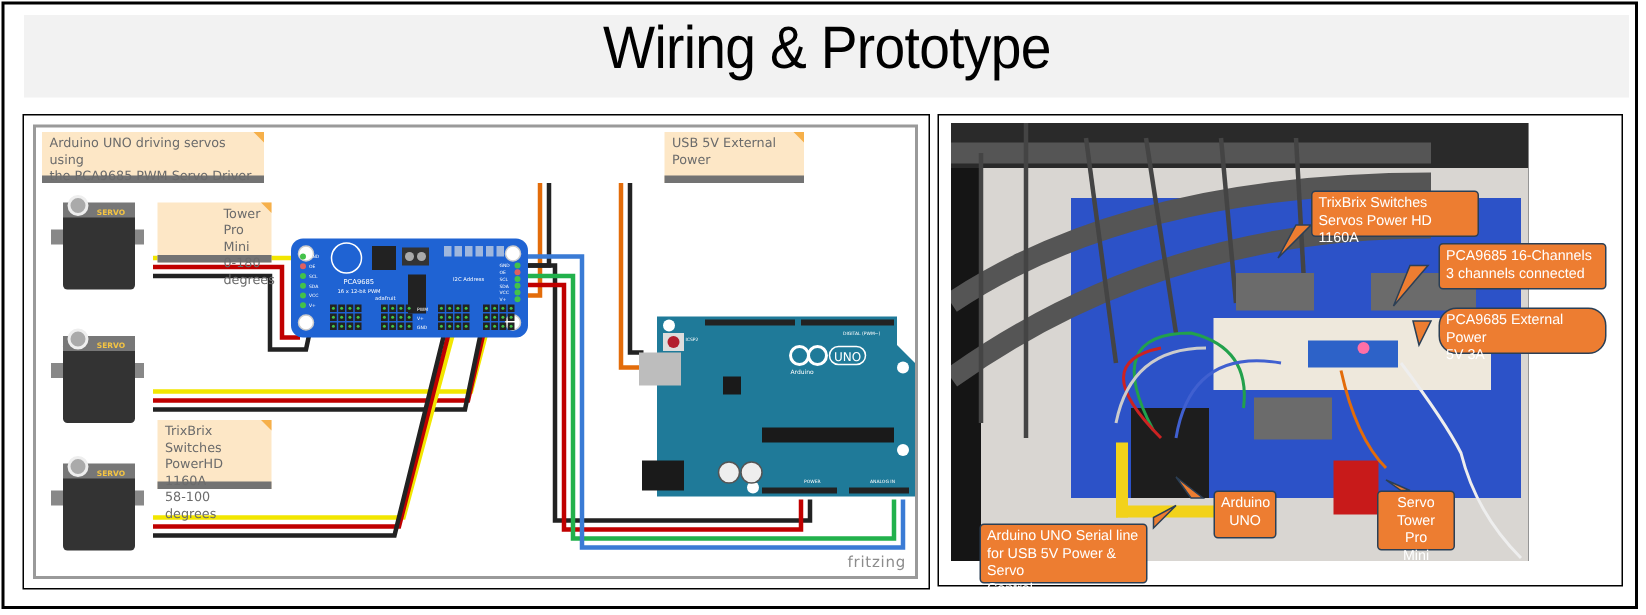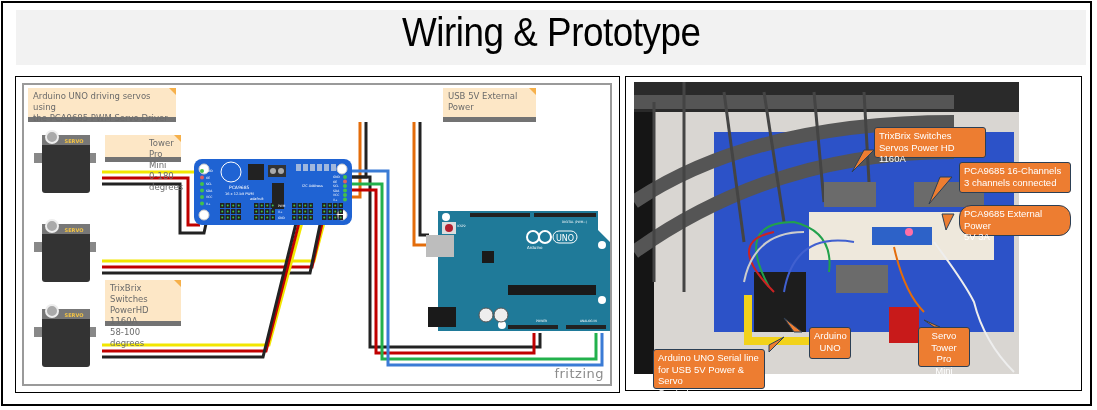--- a/index.html
+++ b/index.html
@@ -37,21 +37,21 @@
     font-family: "DejaVu Sans", sans-serif; font-size: 8.5px; line-height: 11px;
     padding: 3px 5px 0 5px; box-sizing: border-box; border-bottom: 5px solid #737373;
     white-space: pre-line;
   }
   .note::after {
     content: ""; position: absolute; right: 0; top: 0; width: 0; height: 0;
     border-top: 7px solid #f6b04a; border-left: 7px solid transparent;
   }
   .fritz-logo {
     position: absolute; right: 6px; bottom: 3px; color: #8c8c8c;
-    font-family: "DejaVu Sans", sans-serif; font-size: 13px; letter-spacing: 0.5px;
+    font-family: "DejaVu Sans", sans-serif; font-size: 10px; letter-spacing: 0.5px;
   }
   .photo {
     position: absolute; left: 8px; top: 5px; width: 385px; height: 292px;
     background: #1a1a1a; overflow: hidden;
   }
   .callout {
     position: absolute; background: #ed7d31; color: #fff;
     border: 1.5px solid #2b3f55; border-radius: 3px;
     font-family: "Liberation Sans", sans-serif; font-size: 9.5px; line-height: 11.5px;
     padding: 2px 4px; box-sizing: border-box; white-space: pre-line;
@@ -315,21 +315,21 @@
         <text x="512" y="237" font-size="3" fill="#fff">POWER</text>
         <text x="556" y="237" font-size="3" fill="#fff">ANALOG IN</text>
         <text x="433" y="142" font-size="3" fill="#fff">ICSP2</text>
       </g>
     </svg>
 
     <div class="note" style="left:4px;top:3px;width:148px;height:34px;">Arduino UNO driving servos using
 the PCA9685 PWM Servo Driver</div>
     <div class="note" style="left:383px;top:3px;width:93px;height:34px;margin-left:36px;">USB 5V External
 Power</div>
-    <div class="note" style="left:81px;top:50px;width:76px;height:27px;padding-left:44px;">Tower Pro Mini
+    <div class="note" style="left:81px;top:50px;width:76px;height:40px;padding-left:44px;">Tower Pro Mini
 0-180 degrees</div>
     <div class="note" style="left:81px;top:195px;width:76px;height:46px;">TrixBrix Switches
 PowerHD 1160A
 58-100 degrees</div>
 
     <div class="fritz-logo">fritzing</div>
   </div>
 </div>
 
 <div class="panel" id="right-panel">

